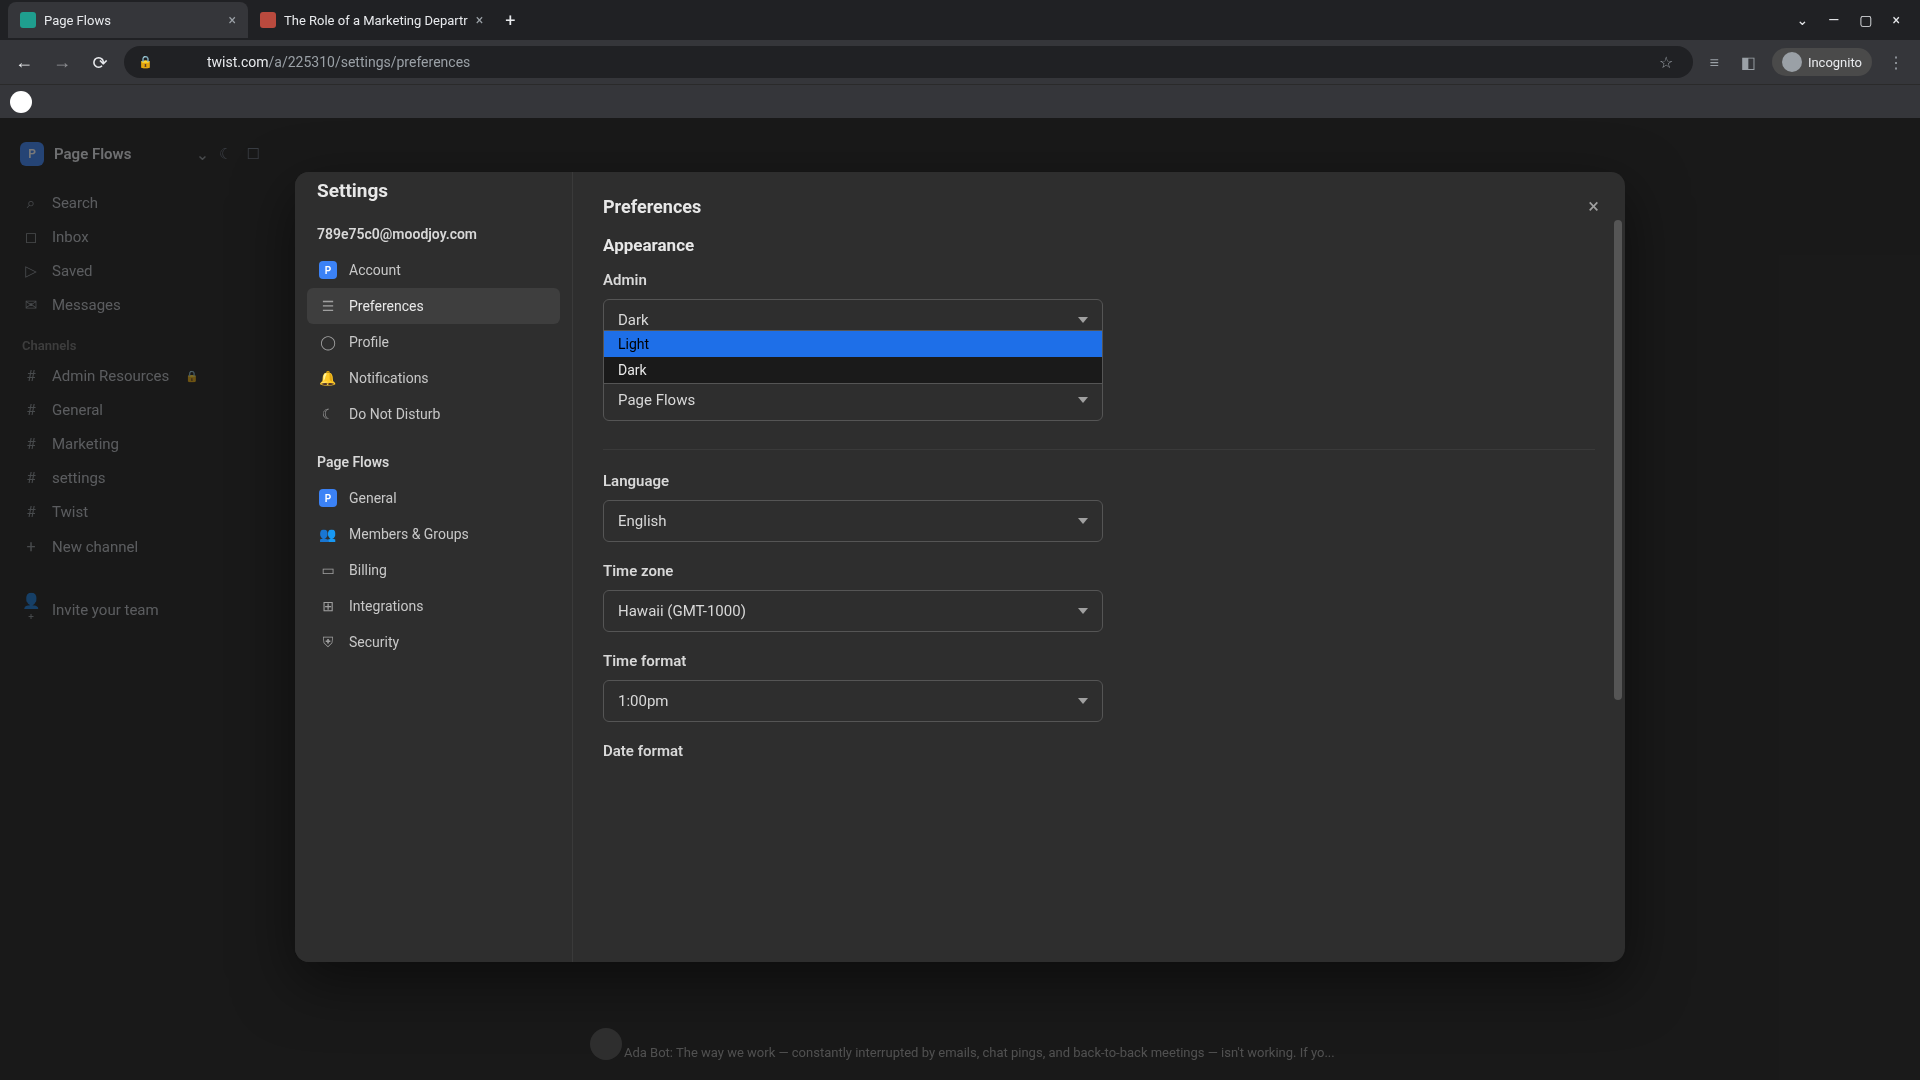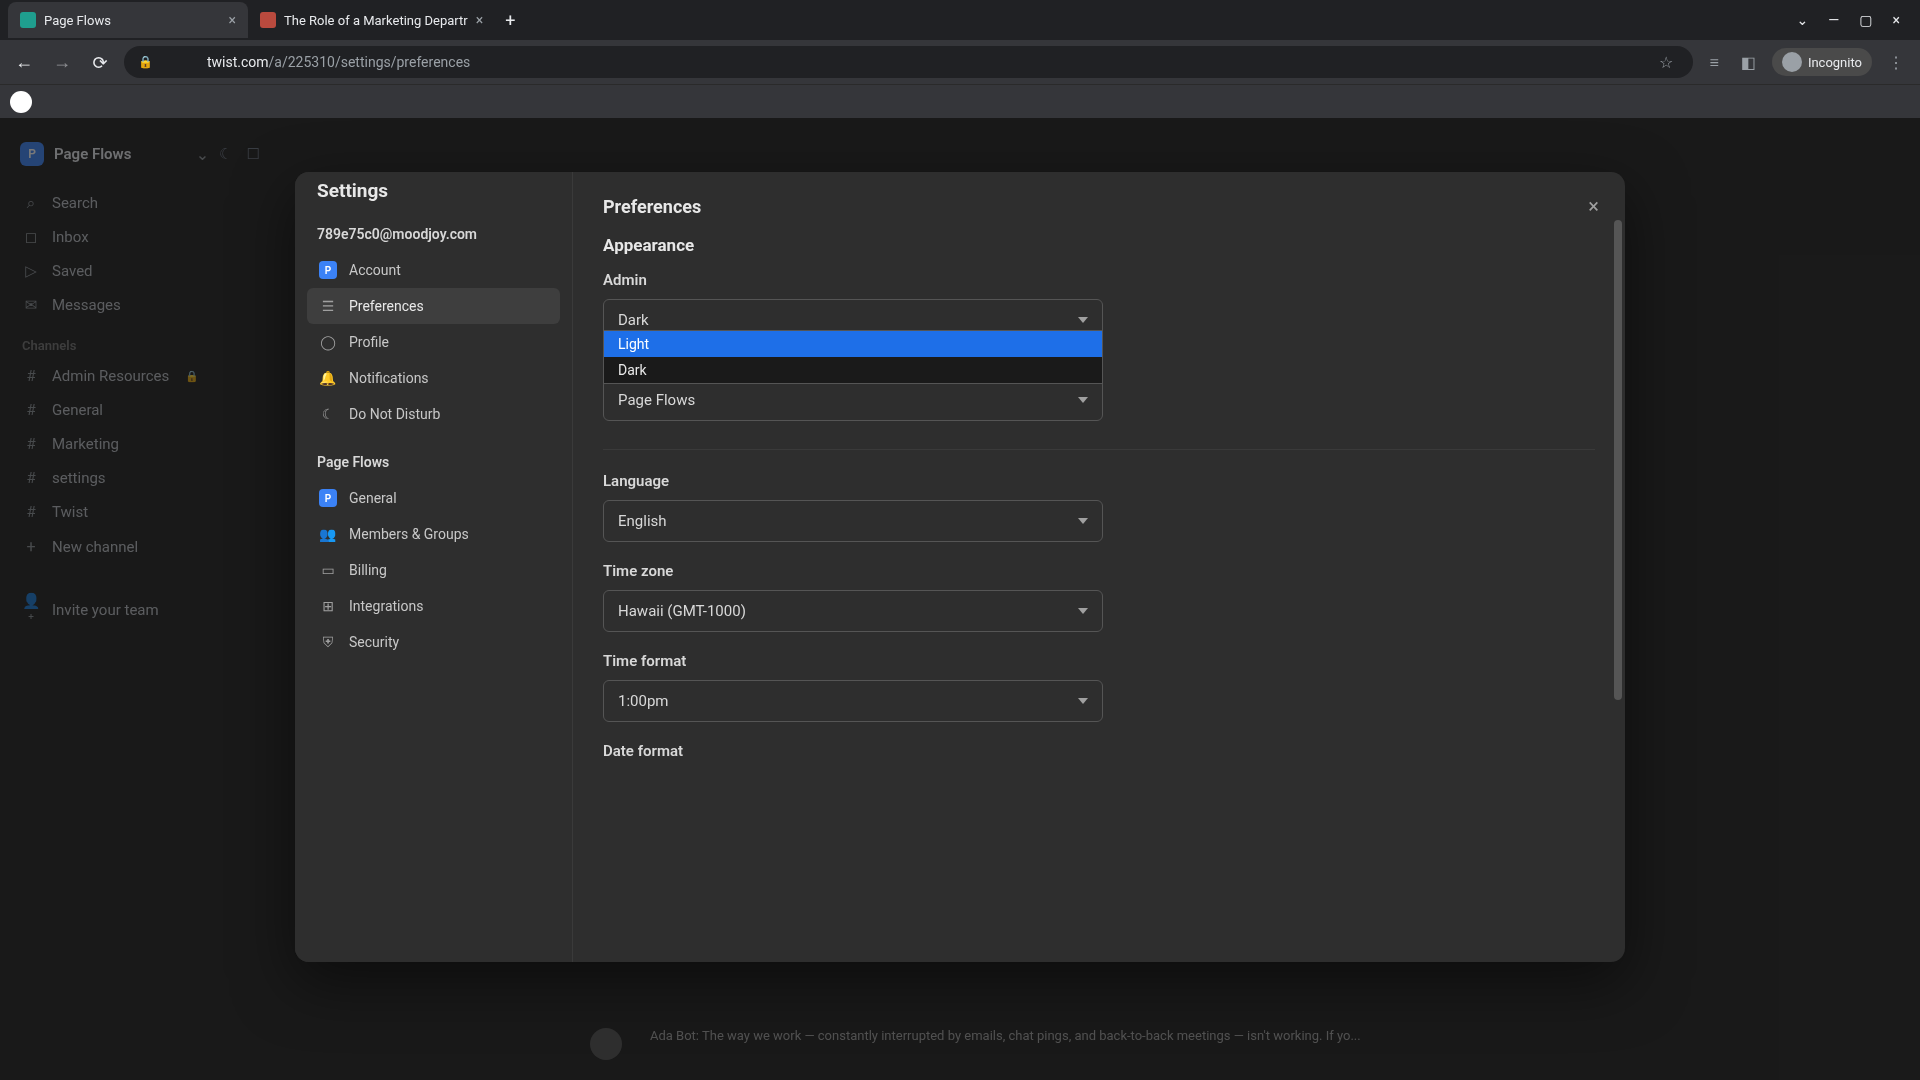--- a/index.html
+++ b/index.html
@@ -64,25 +64,25 @@
 .content-title { font-size: 18px; font-weight: 700; color: #e8e8e8; }
 .close-btn { font-size: 20px; color: #a0a0a0; cursor: pointer; position: absolute; right: 26px; top: 22px; }
 
 .section-heading { font-size: 17px; font-weight: 700; color: #e8e8e8; margin: 18px 0 16px; }
 .field-label { font-size: 15px; font-weight: 600; color: #d8d8d8; margin-bottom: 10px; }
 .select-box { width: 500px; height: 42px; background: #2e2e2e; border: 1px solid #555; border-radius: 6px; display: flex; align-items: center; padding: 0 14px; font-size: 15px; color: #d8d8d8; cursor: pointer; position: relative; margin-bottom: 20px; }
 .select-box::after { content: ""; position: absolute; right: 14px; width: 0; height: 0; border-left: 5px solid transparent; border-right: 5px solid transparent; border-top: 6px solid #a0a0a0; }
 
 .dropdown-options { position: absolute; left: 30px; top: 158px; width: 500px; background: #1a1a1a; border: 1px solid #555; z-index: 100; }
 .dropdown-option { padding: 5px 14px; font-size: 14px; color: #e8e8e8; cursor: pointer; }
-.dropdown-option.highlighted { background: #1e6fe8; color: #ffffff; }
+.dropdown-option.highlighted { background: #1e6fe8; color: #000000; }
 
 .divider { height: 1px; background: #3a3a3a; margin: 28px 0 22px; }
 
-.background-text { position: absolute; left: 590px; bottom: 20px; font-size: 13px; color: #888; display: flex; align-items: flex-start; gap: 28px; opacity: 0.5; }
+.background-text { position: absolute; left: 590px; bottom: 20px; font-size: 13px; color: #888; display: flex; align-items: flex-end; gap: 2px; opacity: 0.5; }
 .bot-avatar { width: 32px; height: 32px; border-radius: 50%; background: #444; }
 
 
 .scrollbar-track { position: absolute; right: 3px; top: 48px; width: 8px; height: 720px; }
 .scrollbar-thumb { width: 8px; height: 480px; background: #555; border-radius: 4px; }
 </style>
 </head>
 <body>
 
 <div class="browser-chrome">

